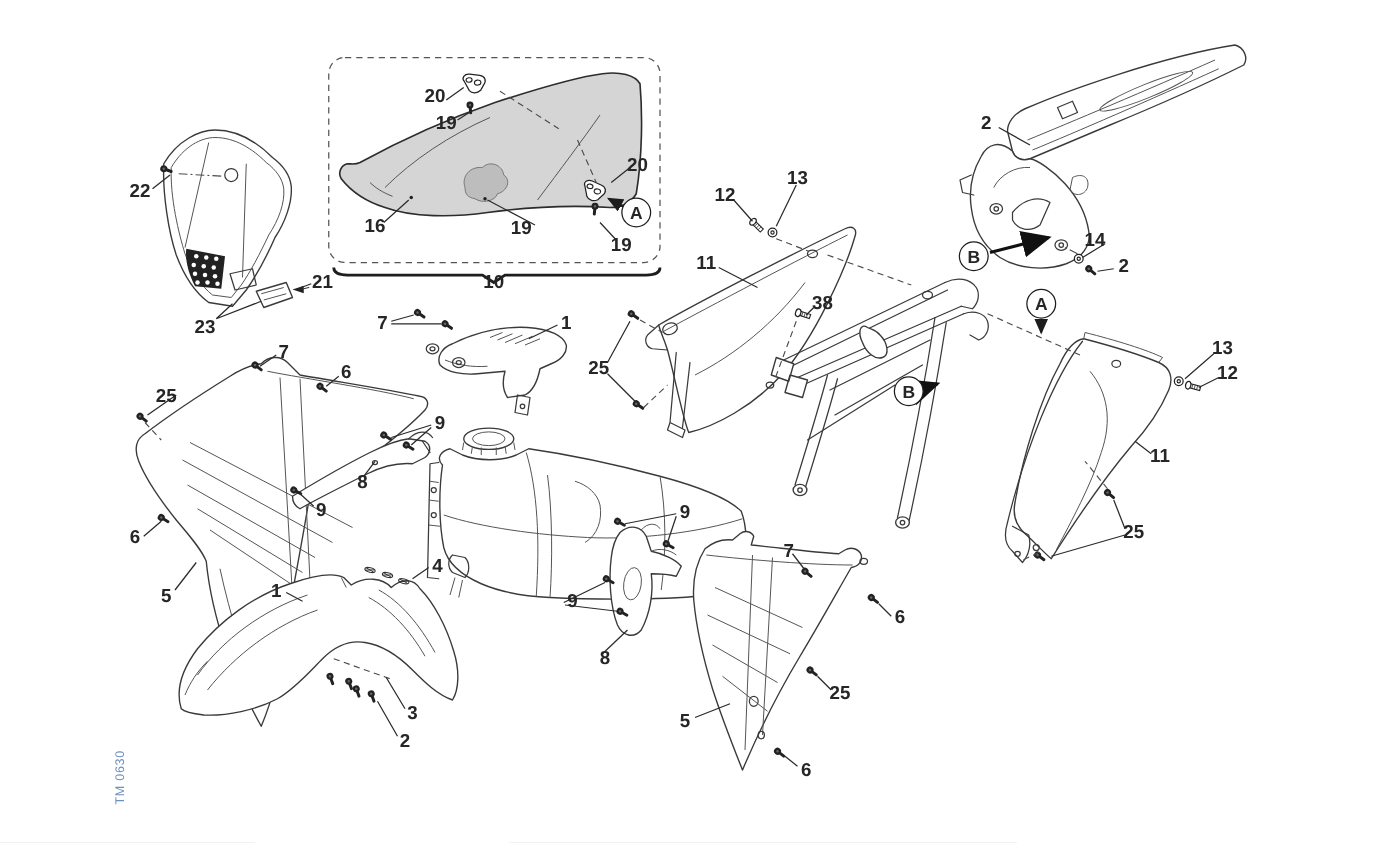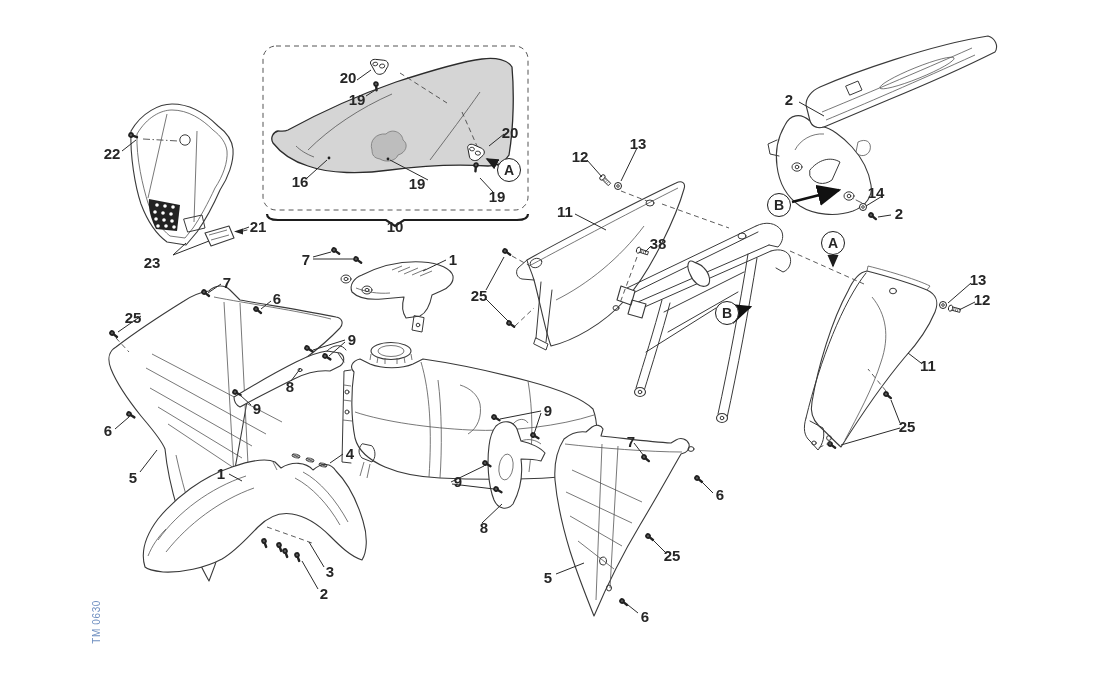--- a/index.html
+++ b/index.html
@@ -366,21 +366,21 @@
   <g>
     <line x1="500" y1="166" x2="487" y2="159" stroke="#1d1d1d" stroke-width="1.6" marker-end="url(#ah)"></line>
     <line x1="833" y1="255" x2="833" y2="266" stroke="#1d1d1d" stroke-width="1.6" marker-end="url(#ah)"></line>
     <line x1="792" y1="202" x2="839" y2="190" stroke="#111" stroke-width="2.4" marker-end="url(#ahb)"></line>
     <line x1="738" y1="311" x2="750" y2="307" stroke="#111" stroke-width="2.4" marker-end="url(#ahb)"></line>
   </g>
 </svg>
 
 <div class="callout-layer">
       <span class="callout" style="left: 112px; top: 153px;">22</span>
-      <span class="callout" style="left: 152px; top: 262px;">23</span>
+      <span class="callout" style="left: 164px; top: 262px;">23</span>
       <span class="callout" style="left: 258px; top: 226px;">21</span>
       <span class="callout" style="left: 348px; top: 77px;">20</span>
       <span class="callout" style="left: 357px; top: 99px;">19</span>
       <span class="callout" style="left: 300px; top: 181px;">16</span>
       <span class="callout" style="left: 417px; top: 183px;">19</span>
       <span class="callout" style="left: 510px; top: 132px;">20</span>
       <span class="callout" style="left: 497px; top: 196px;">19</span>
       <span class="callout" style="left: 395px; top: 226px;">10</span>
       <span class="callout circled" style="left: 509px; top: 170px;">A</span>
       <span class="callout" style="left: 580px; top: 156px;">12</span>

